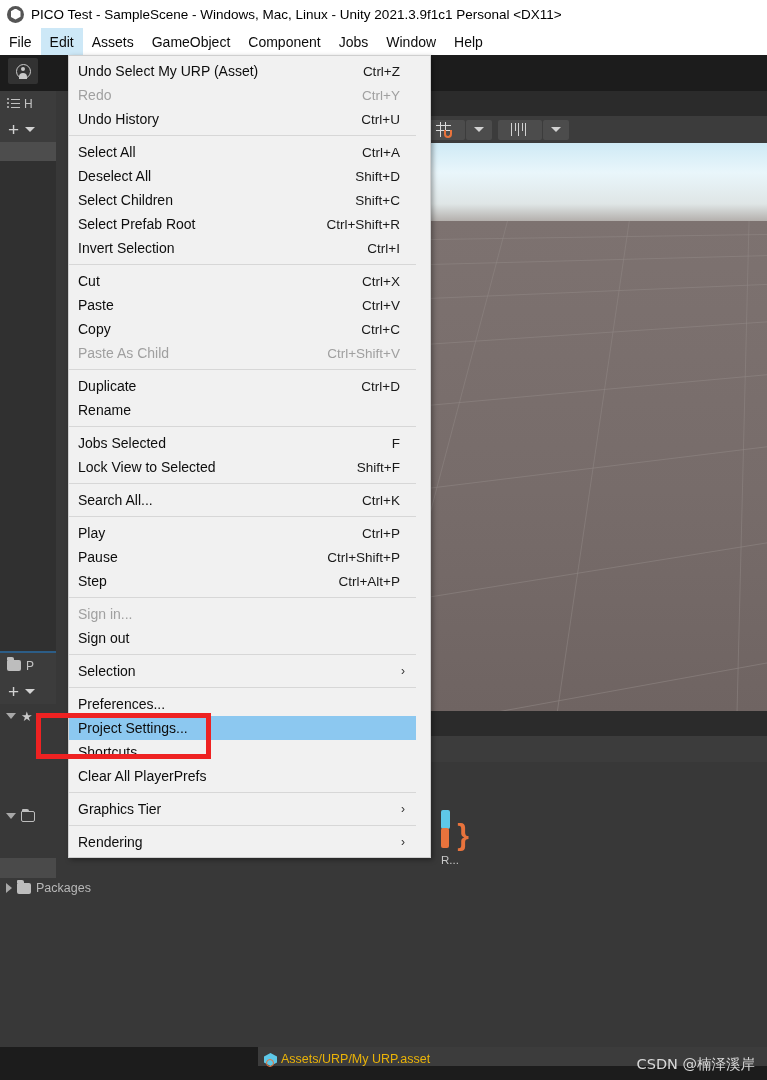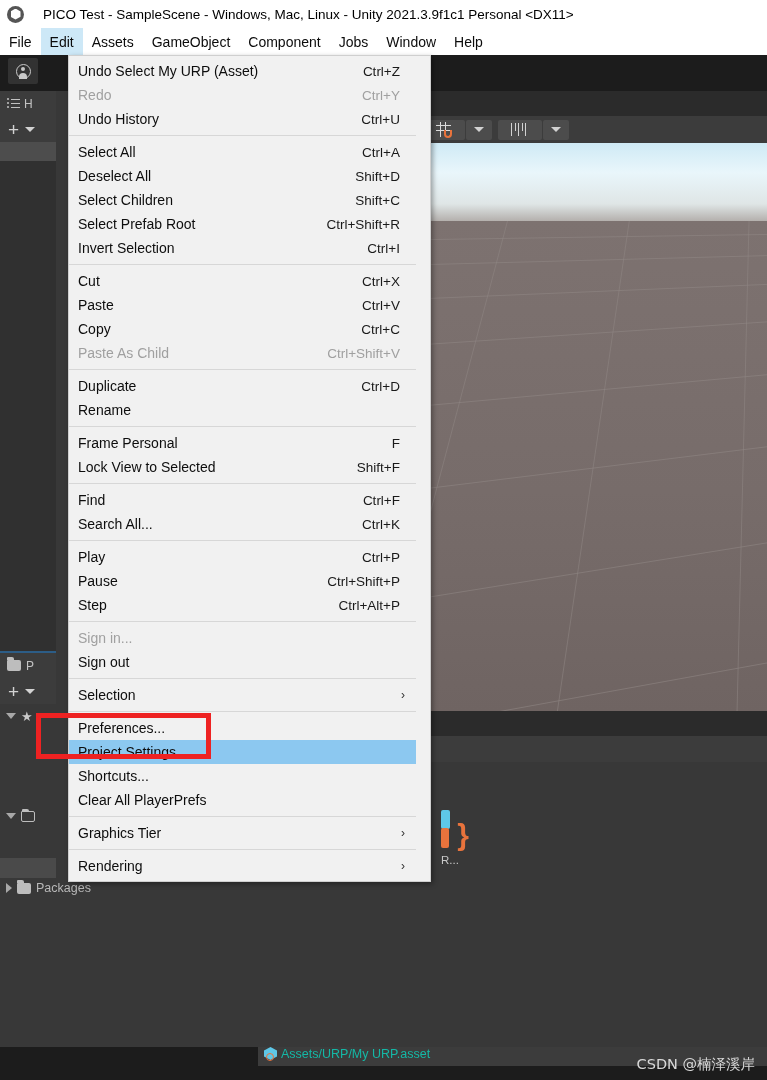--- a/index.html
+++ b/index.html
@@ -8,21 +8,21 @@
     overflow: hidden;
     font-family: "Liberation Sans", sans-serif;
     background: #2b2b2b;
   }
   #root { position: relative; width: 767px; height: 1080px; }
 
   
   .titlebar {
     position: absolute; left: 0; top: 0; width: 767px; height: 28px;
     background: #ffffff; color: #000000;
-    display: flex; align-items: center; gap: 19px; padding-left: 7px;
+    display: flex; align-items: center; gap: 7px; padding-left: 7px;
     font-size: 13.5px;
   }
   .unity-logo {
     width: 17px; height: 17px; border-radius: 50%;
     background: #555; position: relative; flex: none;
   }
   .unity-logo::after {
     content: ""; position: absolute; left: 3.5px; top: 3px;
     width: 10px; height: 11px; background: #fff;
     clip-path: polygon(50% 0%, 100% 27%, 100% 75%, 50% 100%, 0% 75%, 0% 27%);
@@ -261,22 +261,22 @@
   }
   .asset-label { color: #c8c8c8; font-size: 11.5px; }
 
   
   .statusbar {
     position: absolute; left: 0; bottom: 0; width: 767px; height: 33px;
     background: #1c1c1c;
   }
   .status-path {
     position: absolute; left: 258px; bottom: 14px; height: 19px; right: 0;
-    background: #3c3c3c; display: flex; align-items: flex-start; gap: 4px; padding-left: 6px;
-    color: #14b8a6; font-size: 12.5px;
+    background: #3c3c3c; display: flex; align-items: flex-end; gap: 4px; padding-left: 6px;
+    color: #eab308; font-size: 12.5px;
   }
   .cube-icon {
     width: 13px; height: 13px; position: relative; flex: none;
   }
   .cube-icon::before {
     content: ""; position: absolute; inset: 0;
     background: #5ec8e8;
     clip-path: polygon(50% 0%, 100% 26%, 100% 74%, 50% 100%, 0% 74%, 0% 26%);
   }
   .cube-icon::after {
@@ -583,33 +583,29 @@
       <span class="label">Duplicate</span>
       <span class="accel">Ctrl+D</span>
     </div>
     <div class="mi">
       <span class="label">Rename</span>
       <span class="accel"></span>
     </div>
     <div class="msep"></div>
 
     <div class="mi">
-      <span class="label">Frame Personal</span>
+      <span class="label">Jobs Selected</span>
       <span class="accel">F</span>
     </div>
     <div class="mi">
       <span class="label">Lock View to Selected</span>
       <span class="accel">Shift+F</span>
     </div>
     <div class="msep"></div>
 
-    <div class="mi">
-      <span class="label">Find</span>
-      <span class="accel">Ctrl+F</span>
-    </div>
     <div class="mi">
       <span class="label">Search All...</span>
       <span class="accel">Ctrl+K</span>
     </div>
     <div class="msep"></div>
 
     <div class="mi">
       <span class="label">Play</span>
       <span class="accel">Ctrl+P</span>
     </div>

